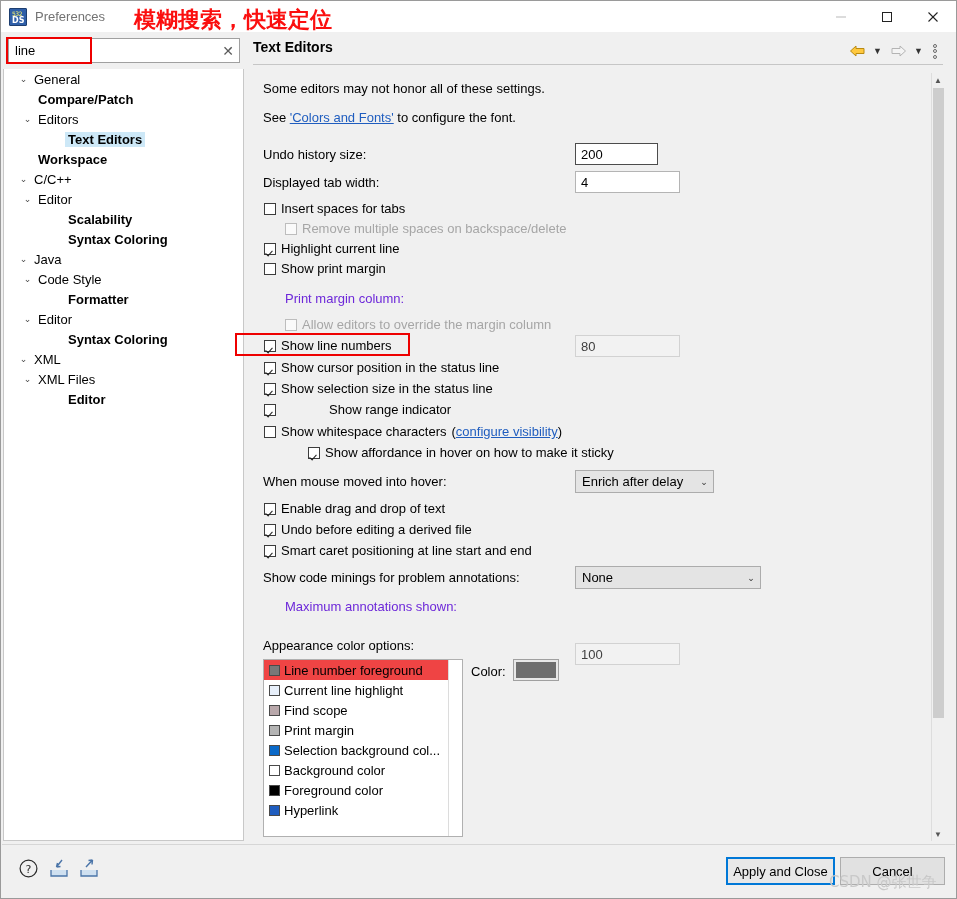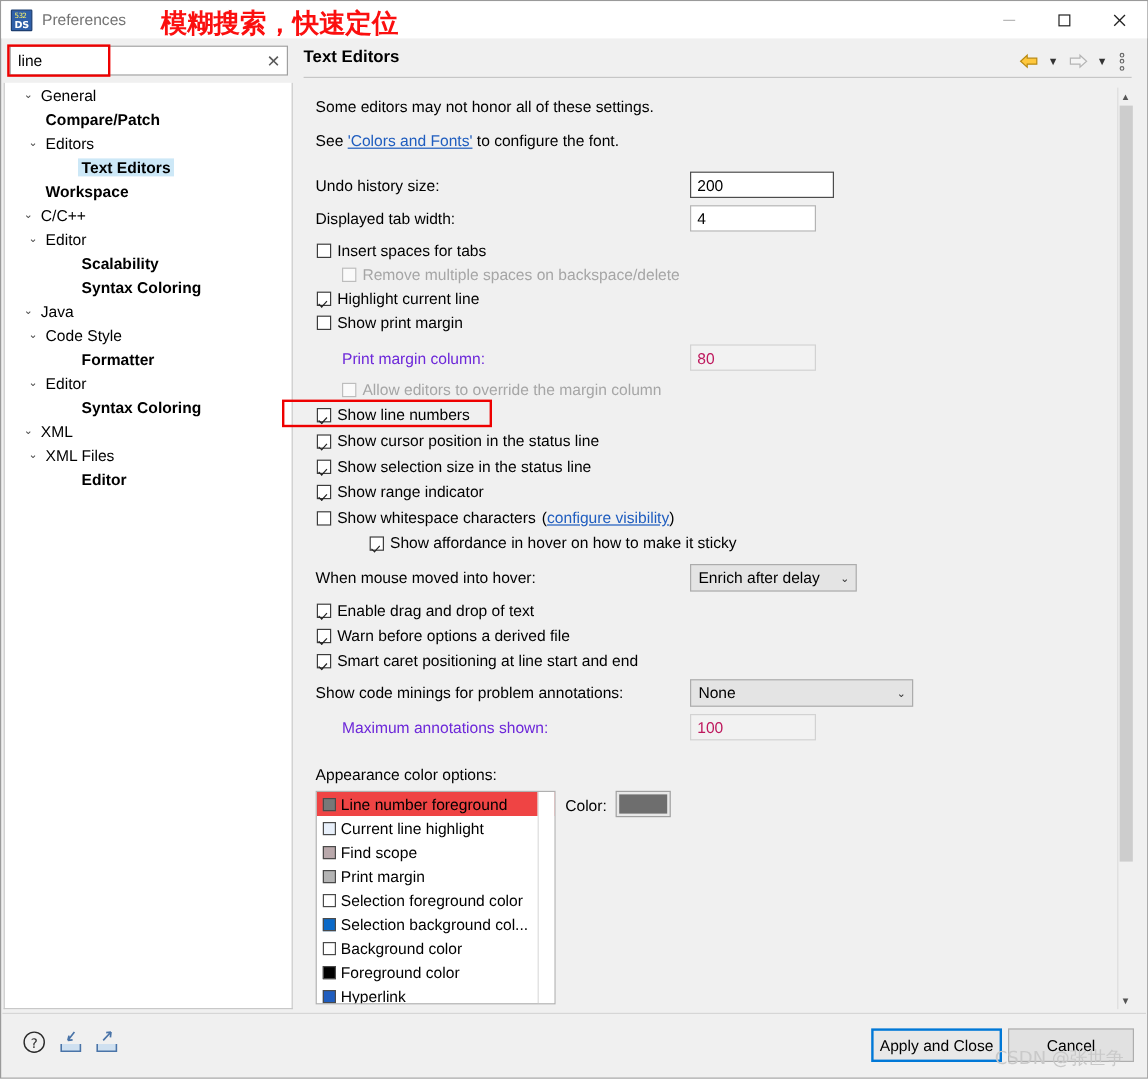--- a/index.html
+++ b/index.html
@@ -116,21 +116,21 @@
   .ln { position: absolute; white-space: nowrap; font-size: 13px; color: #000; }
   .dim { color: #6d28d9; }
   a.lnk { color: #1f5dbf; text-decoration: underline; cursor: pointer; }
 
   .tfield {
     position: absolute; background: #fff; border: 1px solid #b4b4b4;
     font-family: "Liberation Sans", sans-serif; font-size: 13px; color: #000;
     padding: 0 5px; outline: none;
   }
   .tfield.focus { border: 1px solid #4c4c4c; }
-  .tfield.disabled { background: #f2f2f2; border-color: #d2d2d2; color: #be185d; }
+  .tfield.disabled { background: #f2f2f2; border-color: #d2d2d2; color: #404040; margin-top: 48px; }
 
   .cb {
     position: absolute; display: flex; align-items: center; white-space: nowrap;
     font-size: 13px; color: #000;
   }
   .box {
     width: 12px; height: 12px; border: 1px solid #3c3c3c; background: #fff;
     margin-right: 5px; flex: none; position: relative;
   }
   .cb.off .box { }
@@ -345,21 +345,21 @@
 
   <div class="content">
 
     <div class="ln" style="left:10px; top:8px;">Some editors may not honor all of these settings.</div>
 
     <div class="ln" style="left:10px; top:37px;">
       <span>See </span><a class="lnk">'Colors and Fonts'</a><span> to configure the font.</span>
     </div>
 
     <div class="ln" style="left:10px; top:74px;">Undo history size:</div>
-    <input class="tfield focus" style="left: 322px; top: 70px; width: 120px; height: 22px;" value="200">
+    <input class="tfield focus" style="left: 322px; top: 70px; width: 83px; height: 22px;" value="200">
 
     <div class="ln" style="left:10px; top:102px;">Displayed tab width:</div>
     <input class="tfield" style="left: 322px; top: 98px; width: 105px; height: 22px;" value="4">
 
     <div class="cb off" style="left:11px; top:128px;">
       <span class="box"></span>
       <span>Insert spaces for tabs</span>
     </div>
 
     <div class="cb off disabled" style="left:32px; top:148px;">
@@ -393,21 +393,21 @@
     <div class="cb on" style="left:11px; top:287px;">
       <span class="box"></span>
       <span>Show cursor position in the status line</span>
     </div>
 
     <div class="cb on" style="left:11px; top:308px;">
       <span class="box"></span>
       <span>Show selection size in the status line</span>
     </div>
 
-    <div class="cb on" style="left:11px; top:329px;">
+    <div class="cb on" style="left:11px; top:329px;gap:48px;">
       <span class="box"></span>
       <span>Show range indicator</span>
     </div>
 
     <div class="cb off" style="left:11px; top:351px;">
       <span class="box"></span>
       <span>Show whitespace characters</span>
       <span style="margin-left:5px;">(<a class="lnk">configure visibility</a>)</span>
     </div>
 
@@ -422,21 +422,21 @@
       <span class="cdn">⌄</span>
     </div>
 
     <div class="cb on" style="left:11px; top:428px;">
       <span class="box"></span>
       <span>Enable drag and drop of text</span>
     </div>
 
     <div class="cb on" style="left:11px; top:449px;">
       <span class="box"></span>
-      <span>Warn before options a derived file</span>
+      <span>Undo before editing a derived file</span>
     </div>
 
     <div class="cb on" style="left:11px; top:470px;">
       <span class="box"></span>
       <span>Smart caret positioning at line start and end</span>
     </div>
 
     <div class="ln" style="left:10px; top:497px;">Show code minings for problem annotations:</div>
     <div class="combo" style="left:322px; top:493px; width:186px; height:23px;">
       <span class="cval">None</span>
@@ -460,24 +460,20 @@
         <span class="sw" style="background: rgb(232, 240, 251);"></span>
         <span>Current line highlight</span>
       </div>
       <div class="row">
         <span class="sw" style="background: rgb(185, 168, 171);"></span>
         <span>Find scope</span>
       </div>
       <div class="row">
         <span class="sw" style="background: rgb(180, 180, 180);"></span>
         <span>Print margin</span>
-      </div>
-      <div class="row">
-        <span class="sw" style="background: rgb(255, 255, 255);"></span>
-        <span>Selection foreground color</span>
       </div>
       <div class="row">
         <span class="sw" style="background: rgb(10, 105, 200);"></span>
         <span>Selection background col...</span>
       </div>
       <div class="row">
         <span class="sw" style="background: rgb(255, 255, 255);"></span>
         <span>Background color</span>
       </div>
       <div class="row">

